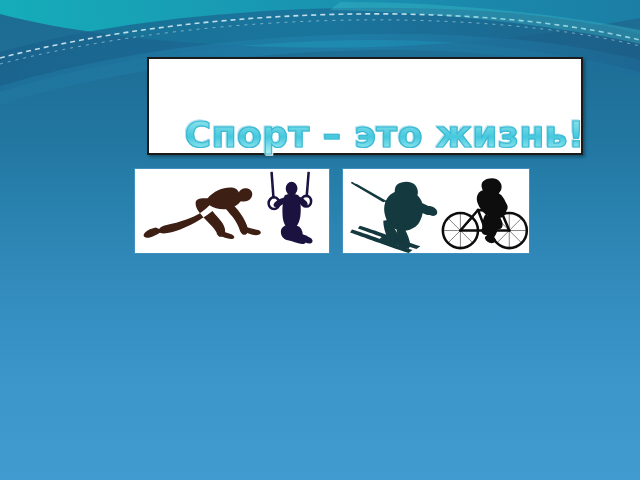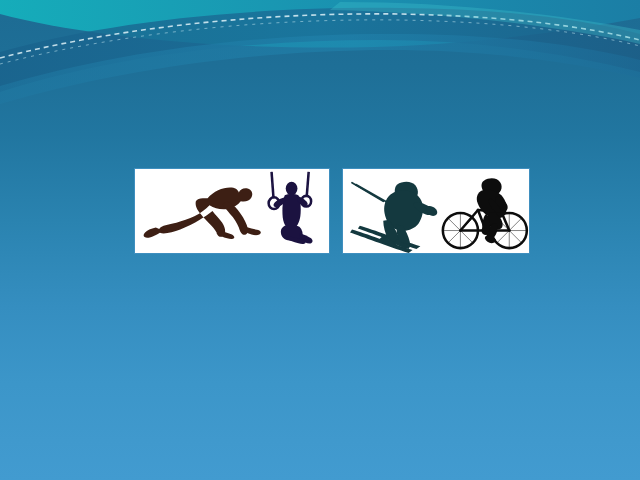--- a/index.html
+++ b/index.html
@@ -143,20 +143,23 @@
       <path d="M0,86 C110,54 240,34 390,34 C500,34 578,45 640,60 L640,78
                C565,60 480,50 390,50 C245,50 110,72 0,104 Z" fill="url(#midBand)" opacity="0.55"></path>
 
       <path d="M0,58 C100,32 240,12 400,14 C512,16 586,27 640,40" fill="none" stroke="#dff2f8" stroke-width="1.6" stroke-dasharray="5 4" opacity="0.85"></path>
       <path d="M0,64 C100,38 240,18 400,20 C512,22 586,33 640,46" fill="none" stroke="#bfe3ef" stroke-width="1" stroke-dasharray="3 5" opacity="0.55"></path>
 
       <path d="M330,10 C440,12 560,26 640,44 L640,30 C560,14 450,2 340,2 Z" fill="#3fc0cc" opacity="0.35"></path>
     </svg>
   </div>
 
+  <div class="title-card">
+    <div class="title-wordart">Спорт – это жизнь!</div>
+  </div>
 
   <div class="photo-strip">
 
     <div class="photo-panel left">
       <svg viewBox="0 0 196 86" xmlns="http://www.w3.org/2000/svg">
 
         <g fill="#3d1f14">
           <path d="M73,30 C79,23 88,19 96,19 C101,19 104,21 105,24
                    C106,21 110,19 114,20 C118,21 120,25 118,29
                    C116,33 111,34 107,33 C104,37 99,40 93,41

